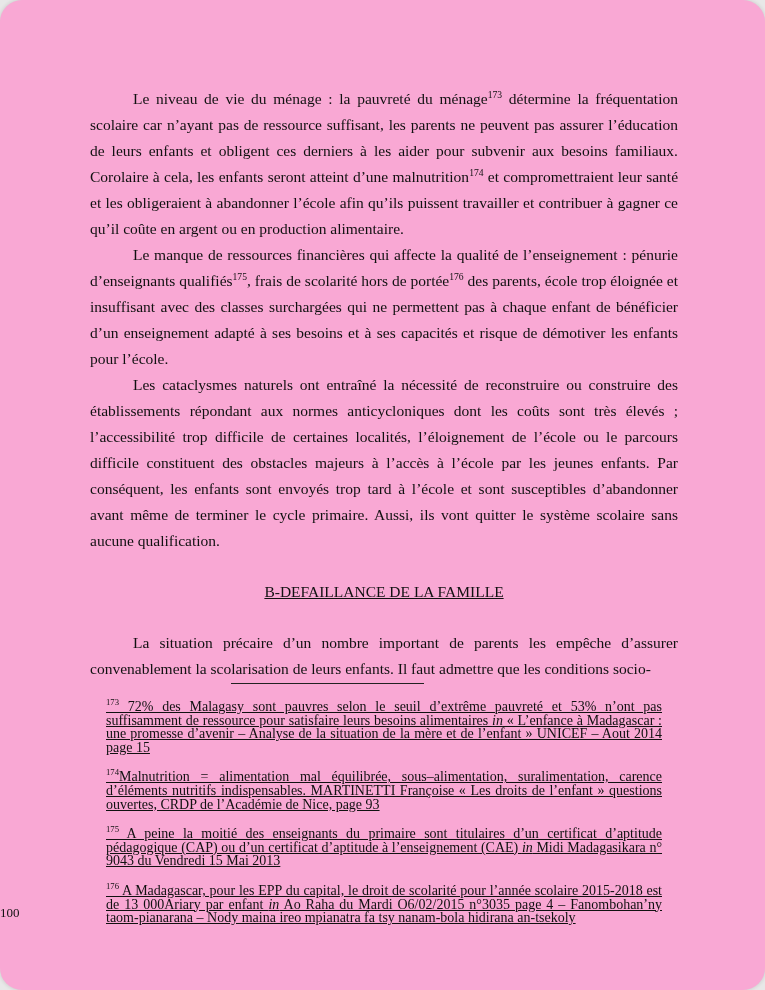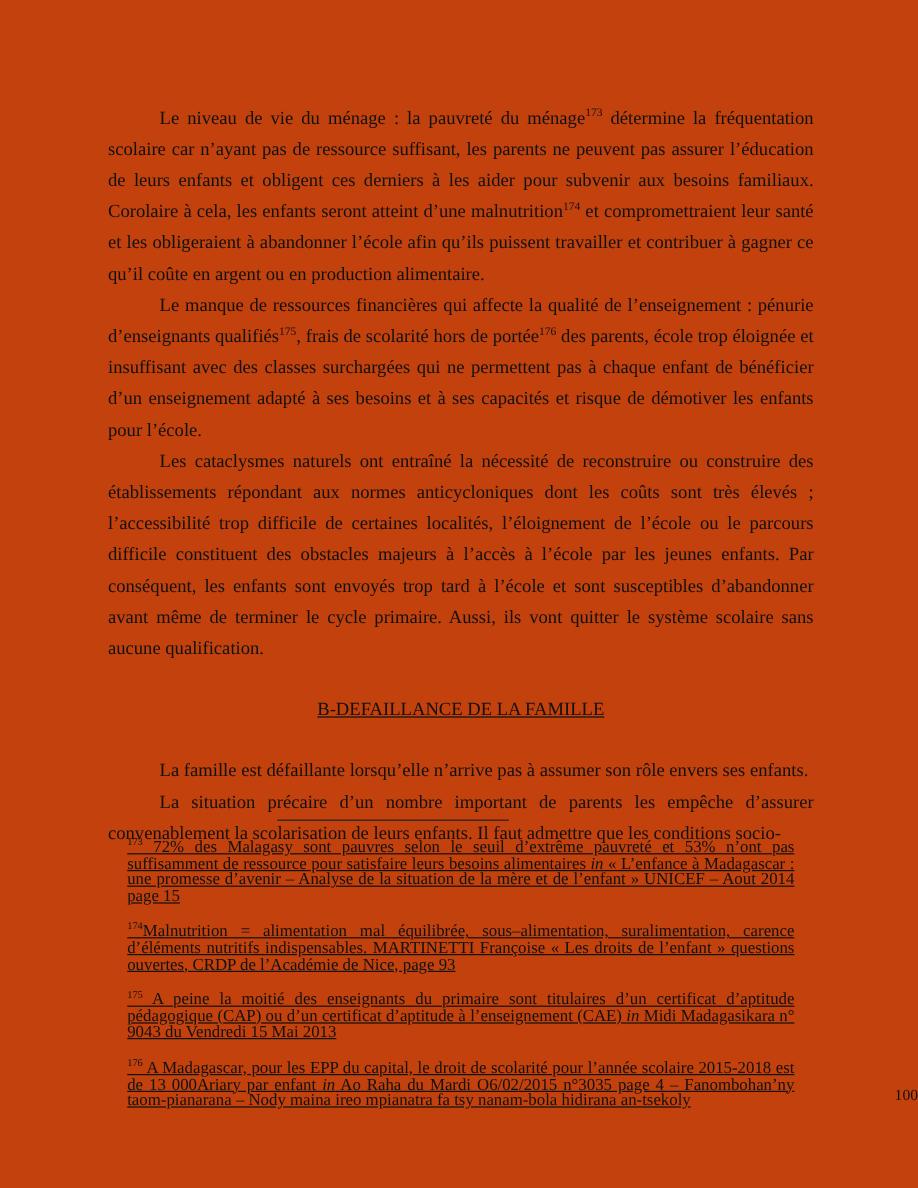--- a/index.html
+++ b/index.html
@@ -1,25 +1,26 @@
 <!DOCTYPE html>
 <html><head>
 <meta charset="utf-8">
 <style>
   html, body { margin: 0; padding: 0; background: #e8e8e8; }
   .page {
     position: relative;
     width: 765px;
     height: 990px;
     margin: 0 auto;
-    background: #c2410c;
+    background: #f9a8d4;
     color: #111111;
     font-family: "Liberation Serif", "DejaVu Serif", serif;
     overflow: hidden;
     box-shadow: 0 0 4px rgba(0,0,0,.15);
+    border-radius: 22px;
   }
   .content {
     position: absolute;
     left: 90px;
     top: 86px;
     width: 588px;
   }
   .body-par {
     margin: 0;
     font-size: 15.5px;
@@ -61,35 +62,34 @@
     font-size: 14px;
     line-height: 13.6px;
     text-align: justify;
     text-decoration: underline;
   }
   .page-number {
     position: absolute;
     top: 905px;
     left: 0;
     width: 100%;
-    text-align: right;
+    text-align: left;
     font-size: 13px;
   }
 </style>
 </head>
 <body>
 
 <div class="page">
 
   <div class="content">
       <p class="body-par"><span>Le niveau de vie du ménage : la pauvreté du ménage</span><sup>173</sup><span>  détermine la fréquentation scolaire car n’ayant pas de ressource suffisant, les parents ne peuvent pas assurer l’éducation de leurs enfants et obligent ces derniers à les aider pour subvenir aux besoins familiaux. Corolaire à cela, les enfants seront atteint d’une malnutrition</span><sup>174</sup><span> et compromettraient leur santé et les obligeraient à abandonner l’école afin qu’ils puissent travailler et contribuer à gagner ce qu’il coûte en argent ou en production alimentaire.</span></p>
       <p class="body-par"><span>Le manque de ressources financières qui affecte la qualité de l’enseignement : pénurie d’enseignants qualifiés</span><sup>175</sup><span>, frais de scolarité hors de portée</span><sup>176</sup><span> des parents, école trop éloignée et insuffisant avec des classes surchargées qui ne permettent pas  à chaque enfant de bénéficier d’un enseignement adapté à ses besoins et à ses capacités et risque de démotiver les enfants pour l’école.</span></p>
       <p class="body-par"><span>Les cataclysmes naturels ont entraîné la nécessité de reconstruire ou construire des établissements répondant aux normes anticycloniques dont les coûts sont très élevés ; l’accessibilité trop difficile de certaines localités, l’éloignement de l’école ou le parcours difficile constituent des obstacles majeurs à l’accès à l’école par les jeunes enfants. Par conséquent, les enfants sont envoyés trop tard à l’école et sont susceptibles d’abandonner avant même de terminer le cycle primaire. Aussi, ils vont quitter le système scolaire sans aucune qualification.</span></p>
       <div class="section-heading"><span class="heading-text">B-DEFAILLANCE DE LA FAMILLE</span></div>
-      <p class="body-par"><span>La famille est défaillante lorsqu’elle n’arrive pas à assumer son rôle envers ses enfants.</span></p>
       <p class="body-par"><span>La situation précaire d’un nombre important de parents les empêche d’assurer convenablement la scolarisation de leurs enfants. Il faut admettre que les conditions socio-</span></p>
     </div>
 
   <div class="footnote-area">
     <hr class="footnote-separator">
     <div>
         <p class="footnote"><sup>173</sup><span> 72% des Malagasy sont pauvres selon le seuil d’extrême pauvreté et 53% n’ont pas suffisamment de ressource pour satisfaire leurs besoins alimentaires </span><i>in</i><span> « L’enfance à Madagascar : une promesse d’avenir – Analyse de la situation de la mère et de l’enfant » UNICEF – Aout 2014 page 15</span></p>
         <p class="footnote"><sup>174</sup><span>Malnutrition = alimentation mal équilibrée, sous–alimentation, suralimentation, carence d’éléments nutritifs indispensables. MARTINETTI Françoise « Les droits de l’enfant » questions ouvertes, CRDP de l’Académie de Nice, page 93</span></p>
         <p class="footnote"><sup>175</sup><span> A peine la moitié des enseignants du primaire sont titulaires d’un certificat d’aptitude pédagogique (CAP) ou d’un certificat d’aptitude à l’enseignement (CAE) </span><i>in</i><span>  Midi Madagasikara n° 9043 du Vendredi 15 Mai 2013</span></p>
         <p class="footnote"><sup>176</sup><span> A Madagascar, pour les EPP du capital, le droit de scolarité pour l’année scolaire 2015-2018 est de 13 000Ariary par enfant </span><i>in</i><span>  Ao Raha du Mardi O6/02/2015 n°3035 page 4 – Fanombohan’ny taom-pianarana – Nody maina ireo mpianatra fa tsy nanam-bola hidirana an-tsekoly</span></p>

